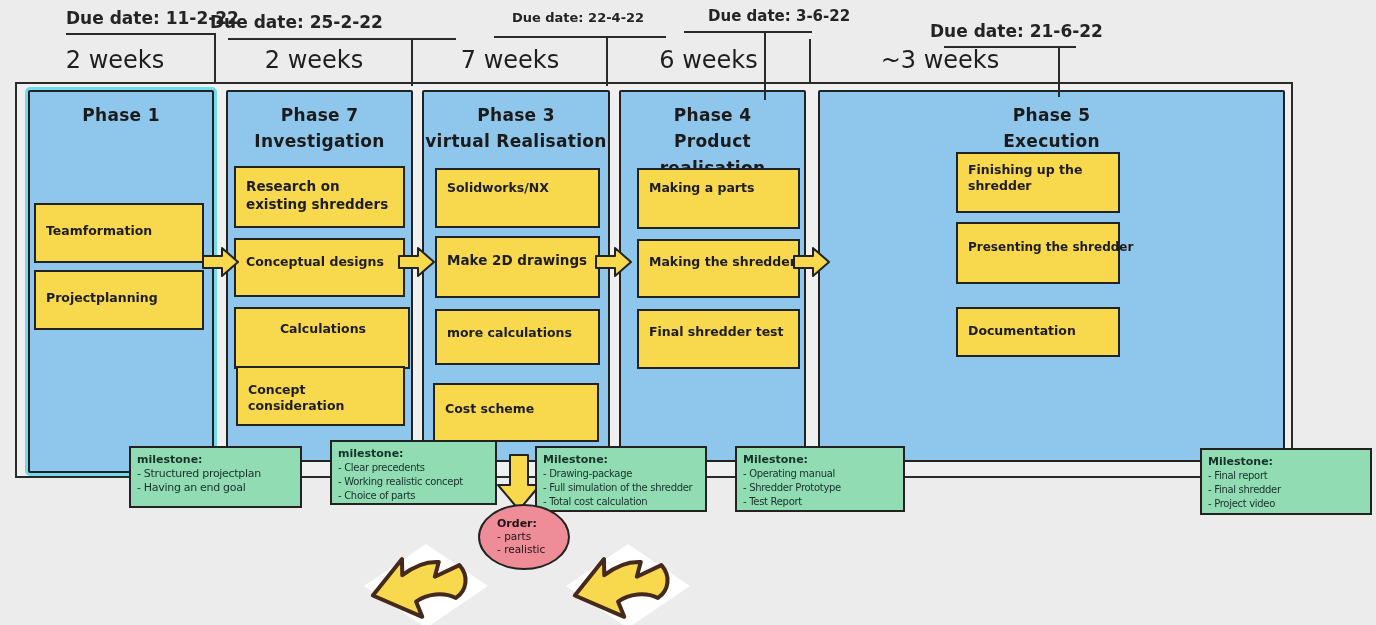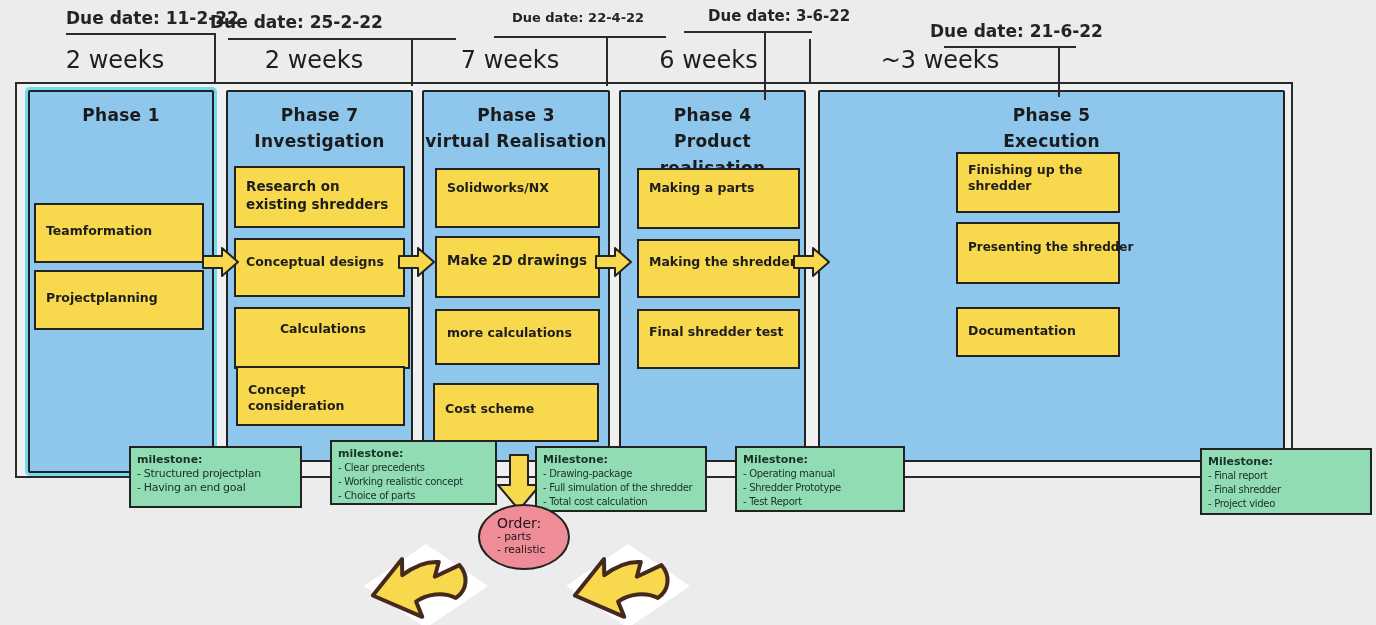--- a/index.html
+++ b/index.html
@@ -26,21 +26,21 @@
   .task.nowrap{white-space:nowrap;}
 
   .milestone{position:absolute; background:var(--milestone-fill); border:2px solid var(--outline);
     padding:5px 6px; color:#16302a;}
   .ms-title{font-size:11px; font-weight:bold; line-height:14px;}
   .ms-item{font-size:10px; line-height:14px; letter-spacing:-0.3px; white-space:nowrap;}
 
   .order{position:absolute; left:478px; top:504px; width:92px; height:66px;
     background:var(--order-fill); border:2px solid var(--outline); border-radius:50%;
     padding:11px 0 0 17px; color:#201418;}
-  .order-title{font-size:14px; font-weight:normal; line-height:13px;}
+  .order-title{font-size:11px; font-weight:bold; line-height:13px;}
   .order-item{font-size:10.5px; line-height:13px;}
 
   svg{position:absolute; overflow:visible;}
   .flow-arrow polygon{fill:var(--task-fill); stroke:var(--outline); stroke-width:2; stroke-linejoin:round;}
   .sticker path{fill:var(--task-fill); stroke:var(--sticker-outline); stroke-width:4; stroke-linejoin:round;}
   .sticker .diamond{fill:#ffffff; stroke:none;}
 </style>
 </head>
 <body>
 

